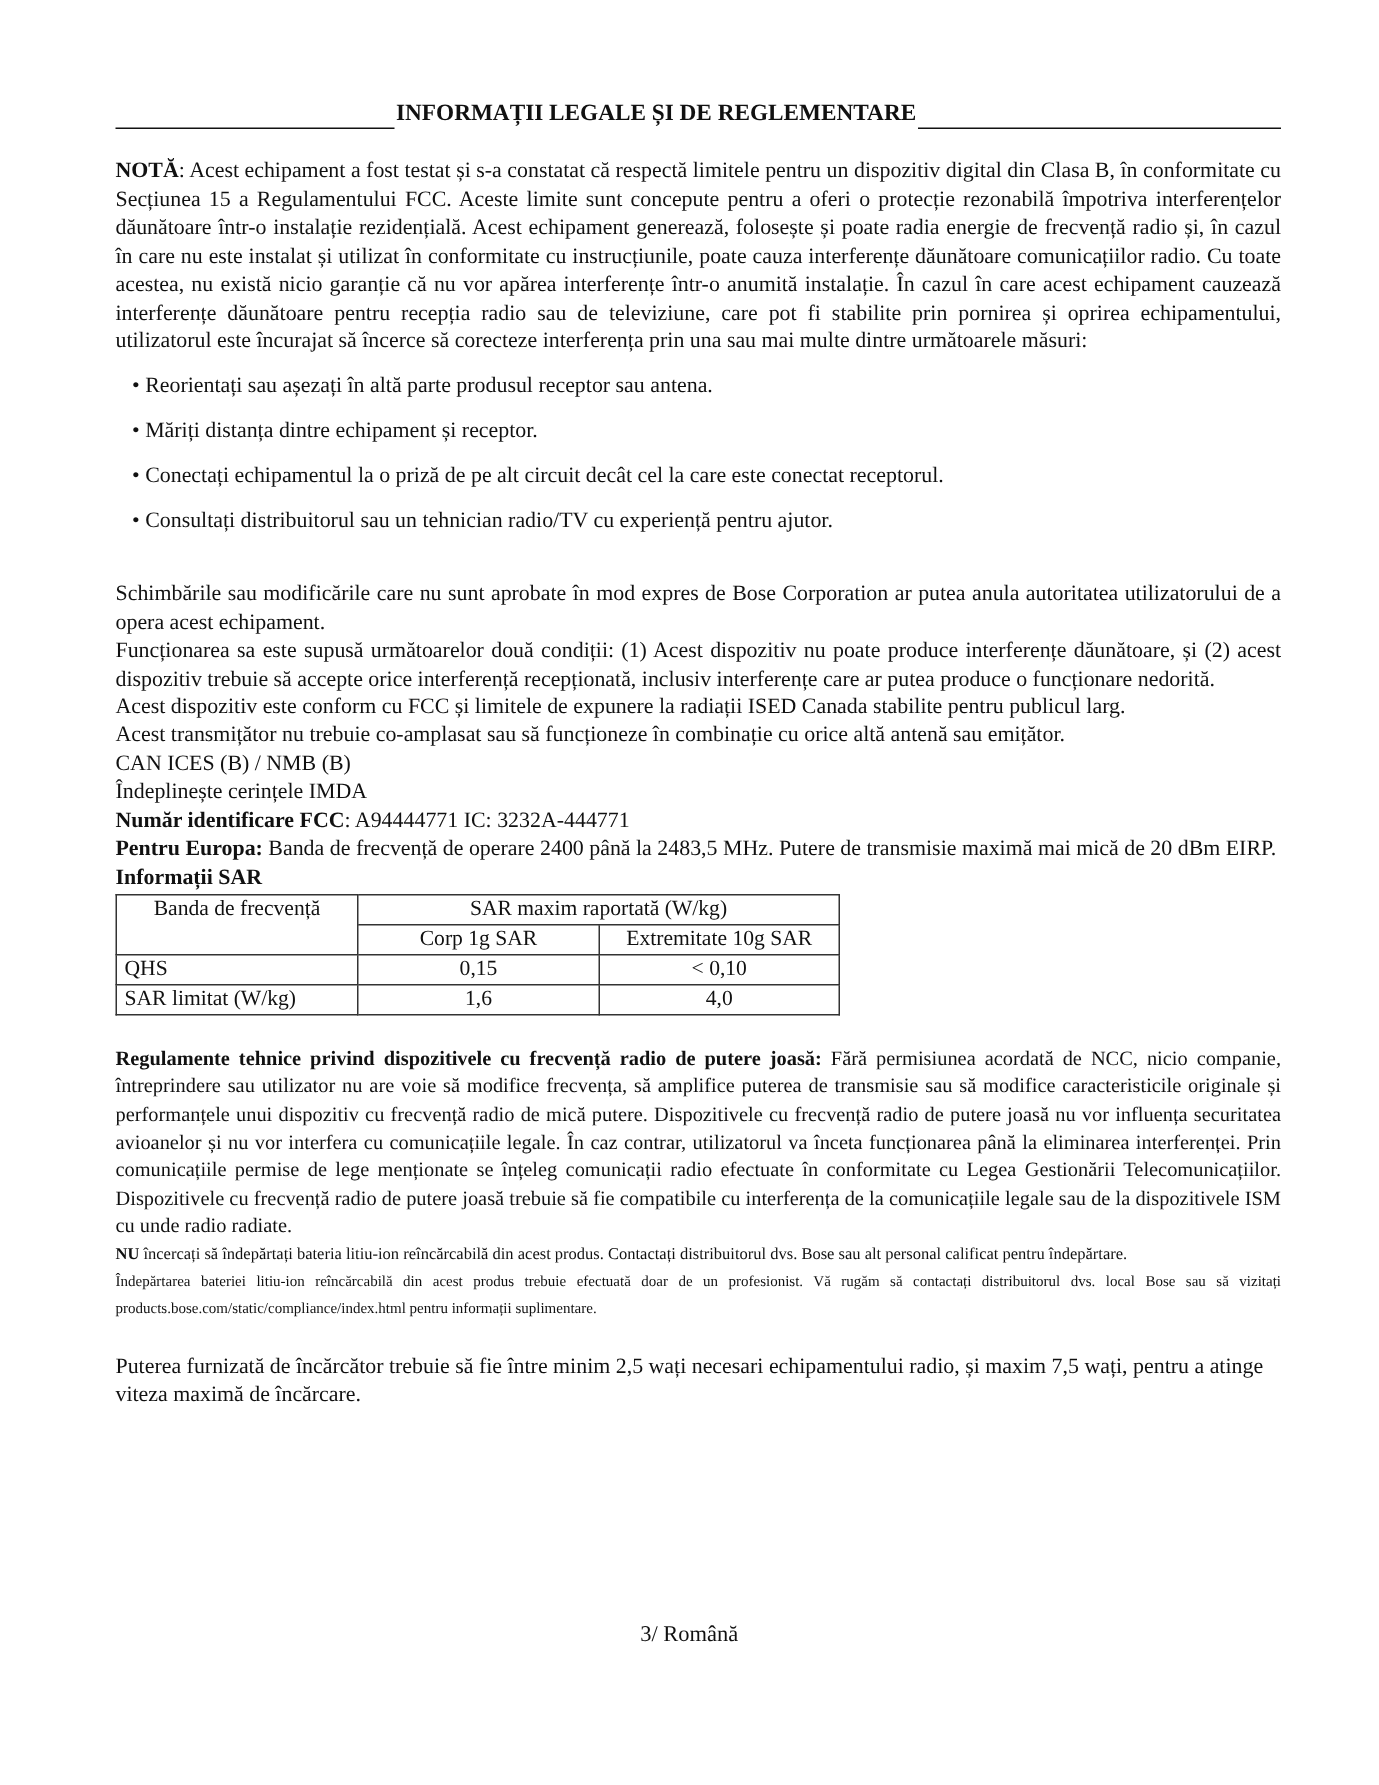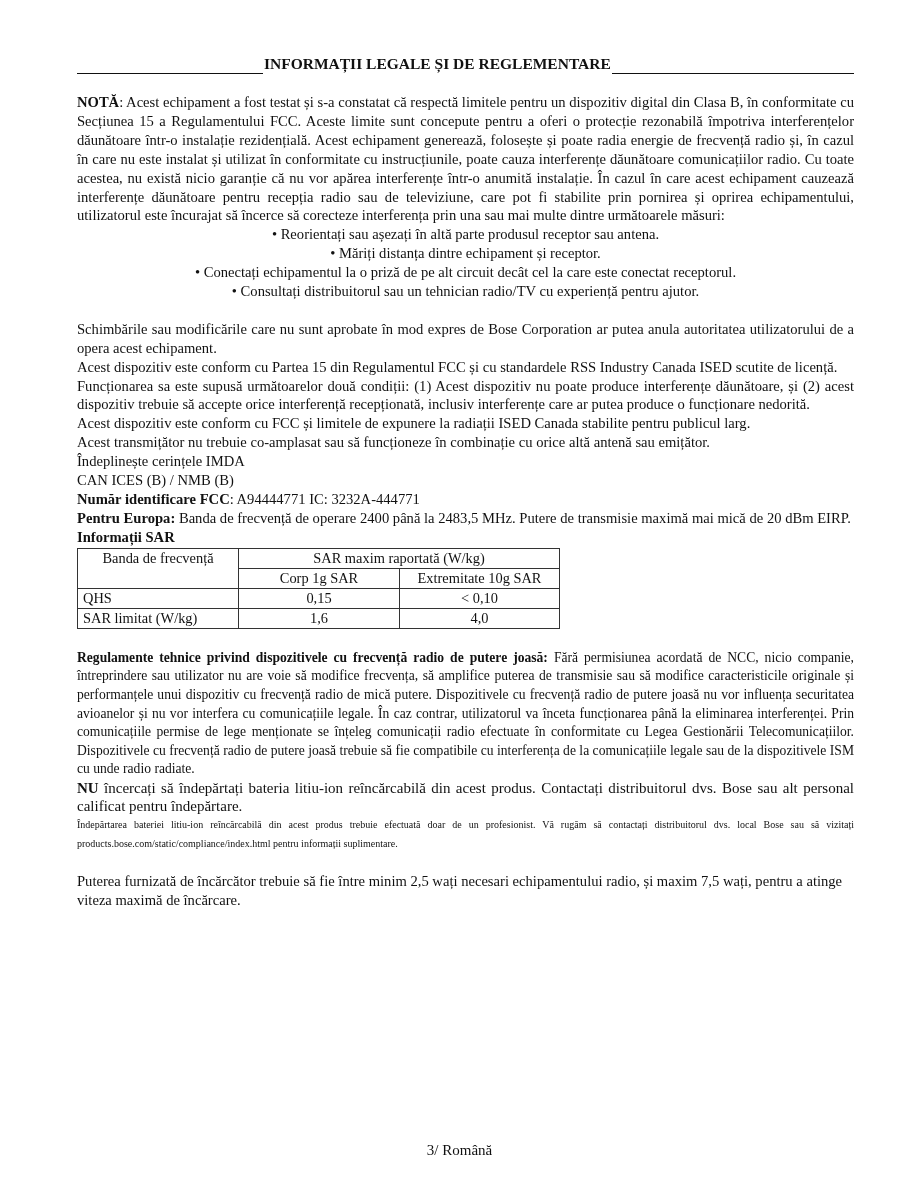--- a/index.html
+++ b/index.html
@@ -3,42 +3,42 @@
   <meta charset="utf-8">
   <style>
     html, body { margin: 0; padding: 0; background: #ffffff; }
     body {
       width: 919px; height: 1190px; position: relative; overflow: hidden;
       font-family: "Liberation Serif", "DejaVu Serif", serif;
       color: #111111;
       font-size: 14.6px;
       line-height: 18.9px;
     }
-    .page { position: absolute; left: 77px; top: 54px; width: 777px; }
+    .page { position: absolute; left: 77px; top: 66px; width: 777px; }
     .heading {
       display: flex; align-items: flex-end; font-weight: bold;
       font-size: 15.5px; height: 20px; margin-bottom: 19px;
     }
     .heading .rule { flex: 1; border-bottom: 1px solid #111; height: 14px; }
     .heading .rule.left { flex: 0 0 186px; }
     .heading .title { padding: 0 1px; white-space: nowrap; }
     p { margin: 0; text-align: justify; font-family: Liberation Serif, serif; }
     .b { font-weight: bold; }
     .bullets { margin: 0; padding: 0; list-style: none; }
-    .bullets li { margin: 0; text-align: center; }
+    .bullets li { margin: 11px; }
     .gap { height: 18.9px; }
     table.sar {
       border-collapse: collapse; margin-left: 0px; margin-top: 1px;
       font-size: 14.4px; line-height: 18px; width: 483px;
     }
     table.sar td { border: 1px solid #333; padding: 0 5px; height: 19px; }
     table.sar td.c { text-align: center; }
     table.sar td.l { text-align: left; }
     .footer {
-      position: absolute; left: 0; width: 919px; top: 1141px; text-align: center;
+      position: absolute; left: 0; width: 919px; top: 1081px; text-align: center;
       font-size: 15px;
     }
   </style>
 </head>
 <body>
 
 <div class="page">
 
   <div class="heading">
     <span class="rule left"></span>
@@ -51,26 +51,25 @@
   <ul class="bullets">
     <li>• Reorientați sau așezați în altă parte produsul receptor sau antena.</li>
     <li>• Măriți distanța dintre echipament și receptor.</li>
     <li>• Conectați echipamentul la o priză de pe alt circuit decât cel la care este conectat receptorul.</li>
     <li>• Consultați distribuitorul sau un tehnician radio/TV cu experiență pentru ajutor.</li>
   </ul>
 
   <div class="gap"></div>
 
   <p>Schimbările sau modificările care nu sunt aprobate în mod expres de Bose Corporation ar putea anula autoritatea utilizatorului de a opera acest echipament.</p>
-  <p>Acest dispozitiv este conform cu Partea 15 din Regulamentul FCC și cu standardele RSS Industry Canada ISED scutite de licență.</p>
   <p>Funcționarea sa este supusă următoarelor două condiții: (1) Acest dispozitiv nu poate produce interferențe dăunătoare, și (2) acest dispozitiv trebuie să accepte orice interferență recepționată, inclusiv interferențe care ar putea produce o funcționare nedorită.</p>
   <p>Acest dispozitiv este conform cu FCC și limitele de expunere la radiații ISED Canada stabilite pentru publicul larg.</p>
   <p>Acest transmițător nu trebuie co-amplasat sau să funcționeze în combinație cu orice altă antenă sau emițător.</p>
+  <p>CAN ICES (B) / NMB (B)</p>
   <p>Îndeplinește cerințele IMDA</p>
-  <p>CAN ICES (B) / NMB (B)</p>
   <p><span class="b">Număr identificare FCC</span><span>: A94444771  IC: 3232A-444771</span></p>
   <p><span class="b">Pentru Europa:</span><span> Banda de frecvență de operare 2400 până la 2483,5 MHz. Putere de transmisie maximă mai mică de 20 dBm EIRP.</span></p>
 
   <p class="b">Informații SAR</p>
 
   <table class="sar">
     <tbody>
         <tr>
       <td class="c" rowspan="2" style="width:150px; vertical-align:top;font-family:Liberation Serif, serif;">Banda de frecvență</td>
       <td class="c" colspan="2">SAR maxim raportată (W/kg)</td>
@@ -88,21 +87,21 @@
       <td class="l">SAR limitat (W/kg)</td>
       <td class="c">1,6</td>
       <td class="c">4,0</td>
     </tr>
   </tbody>
     </table>
 
   <div class="gap" style="height:20px;"></div>
 
   <p style="font-size:13.6px; line-height:18.6px;"><span class="b">Regulamente tehnice privind dispozitivele cu frecvență radio de putere joasă:</span><span> Fără permisiunea acordată de NCC, nicio companie, întreprindere sau utilizator nu are voie să modifice frecvența, să amplifice puterea de transmisie sau să modifice caracteristicile originale și performanțele unui dispozitiv cu frecvență radio de mică putere. Dispozitivele cu frecvență radio de putere joasă nu vor influența securitatea avioanelor și nu vor interfera cu comunicațiile legale. În caz contrar, utilizatorul va înceta funcționarea până la eliminarea interferenței. Prin comunicațiile permise de lege menționate se înțeleg comunicații radio efectuate în conformitate cu Legea Gestionării Telecomunicațiilor. Dispozitivele cu frecvență radio de putere joasă trebuie să fie compatibile cu interferența de la comunicațiile legale sau de la dispozitivele ISM cu unde radio radiate.</span></p>
-  <p style="font-size:15px; line-height:18.6px;"><span class="b">NU</span><span> încercați să îndepărtați bateria litiu-ion reîncărcabilă din acest produs. Contactați distribuitorul dvs. Bose sau alt personal calificat pentru îndepărtare.</span></p>
+  <p style="font-size:11px; line-height:18.6px;"><span class="b">NU</span><span> încercați să îndepărtați bateria litiu-ion reîncărcabilă din acest produs. Contactați distribuitorul dvs. Bose sau alt personal calificat pentru îndepărtare.</span></p>
   <p style="font-size:10px; line-height:18.6px;">Îndepărtarea bateriei litiu-ion reîncărcabilă din acest produs trebuie efectuată doar de un profesionist. Vă rugăm să contactați distribuitorul dvs. local Bose sau să vizitați products.bose.com/static/compliance/index.html pentru informații suplimentare.</p>
 
   <div class="gap"></div>
 
   <p style="text-align:left;">Puterea furnizată de încărcător trebuie să fie între minim 2,5 wați necesari echipamentului radio, și maxim 7,5 wați, pentru a atinge viteza maximă de încărcare.</p>
 </div>
 
 <div class="footer">3/ Română</div>
 
 </body></html>

